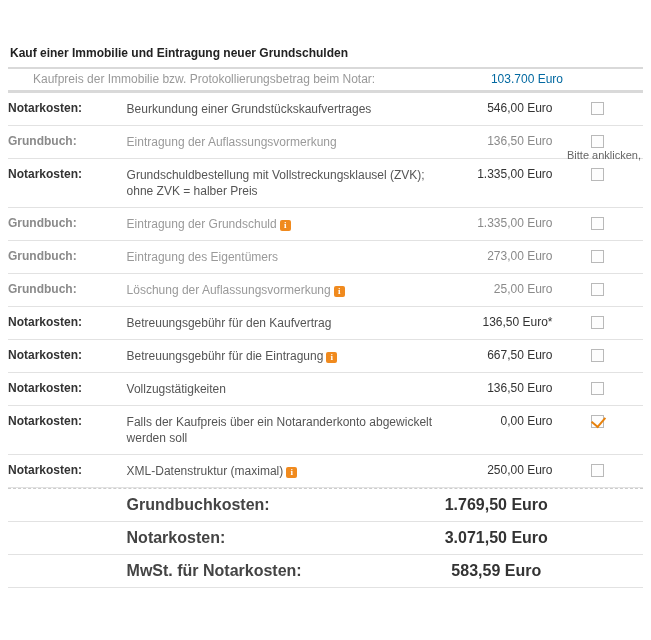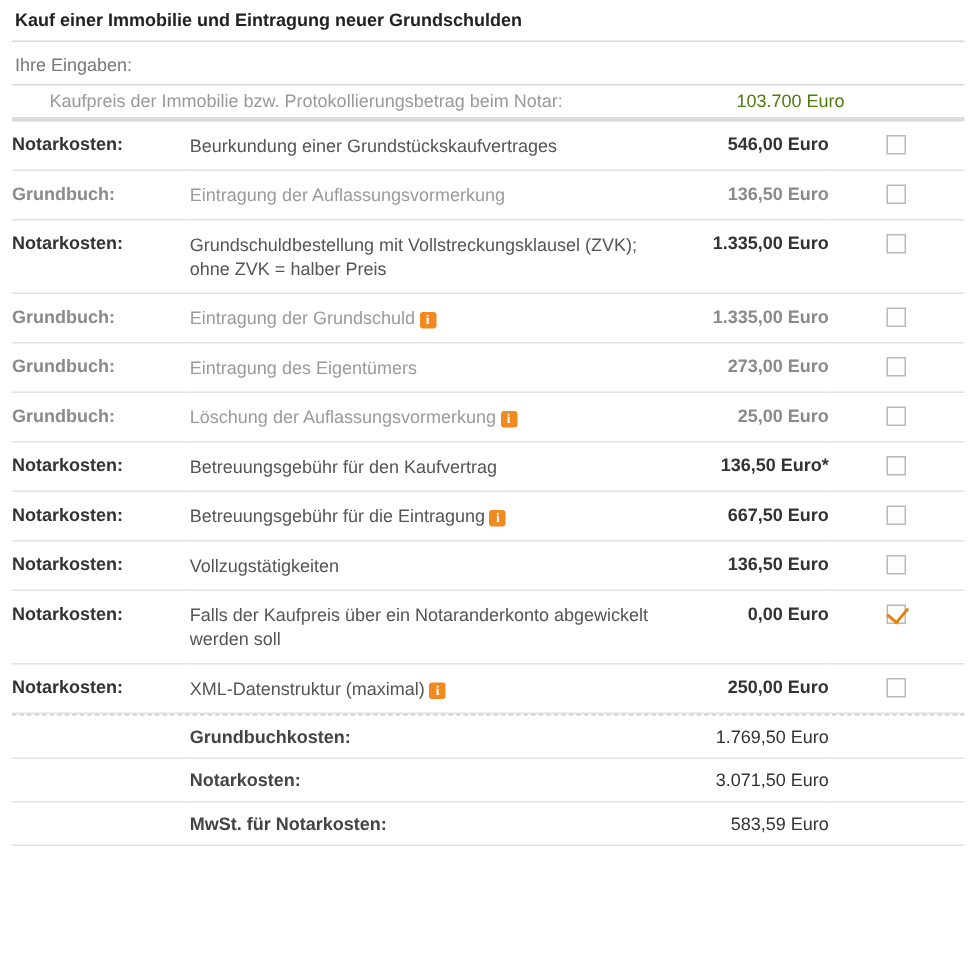--- a/index.html
+++ b/index.html
@@ -20,20 +20,21 @@
     width: 651px;
     height: 640px;
     box-sizing: border-box;
     padding: 0 8px;
   }
   .title {
     font-size: 12px;
     font-weight: bold;
     color: #222222;
     padding: 6px 0 7px 2px;
+    margin-top: 40px;
   }
   .hr {
     height: 1px;
     background: #d9d9d9;
     border: 0;
     margin: 0;
   }
   .hr-dashed {
     height: 0;
     border: 0;
@@ -52,21 +53,21 @@
     align-items: flex-start;
     padding: 3px 0 4px 2px;
     margin-left: 23px;
   }
   .recap-label {
     color: #999999;
     flex: 0 0 430px;
     font-size: 12px;
   }
   .recap-value {
-    color: #4d7c0f;
+    color: #0369a1;
     text-align: right;
     flex: 0 0 100px;
     font-size: 12px;
   }
 
   
   .check-header {
     position: absolute;
     right: 10px;
     top: 108px;
@@ -108,21 +109,21 @@
     width: 312px;
     color: #555555;
     line-height: 16px;
   }
   td.c-desc.grey {
     color: #9a9a9a;
   }
   td.c-amount {
     width: 112px;
     text-align: right;
-    font-weight: bold;
+    font-weight: normal;
     color: #333333;
     white-space: nowrap;
   }
   td.c-amount.grey {
     color: #8a8a8a;
   }
   td.c-check {
     width: 90px;
     text-align: center;
   }
@@ -172,62 +173,62 @@
     font-size: 12px;
   }
   table.summen {
     width: 100%;
     border-collapse: collapse;
     table-layout: fixed;
   }
   table.summen td {
     padding: 7px 0 7px 0;
     border-bottom: 1px solid #e2e2e2;
-    font-size: 12px;
+    font-size: 16px;
     vertical-align: top;
   }
   td.s-pad {
     width: 118px;
   }
   td.s-label {
     width: 312px;
     font-weight: bold;
     color: #444444;
   }
   td.s-value {
     width: 112px;
-    text-align: right;
-    font-weight: normal;
+    text-align: center;
+    font-weight: bold;
     color: #333333;
     white-space: nowrap;
   }
   td.s-rest {
     width: 90px;
   }
 </style>
 </head>
 <body>
 
 <div class="page">
 
   <div class="title">Kauf einer Immobilie und Eintragung neuer Grundschulden</div>
   <div class="hr"></div>
 
-  <div class="section-label">Ihre Eingaben:</div>
   <div class="hr"></div>
 
   <div class="recap-row">
     <div class="recap-label">Kaufpreis der Immobilie bzw. Protokollierungsbetrag beim Notar:</div>
     <div class="recap-value">103.700 Euro</div>
   </div>
   <div class="hr"></div>
 
   <div class="hr"></div>
 
   <div class="check-header">
+    <div>Bitte anklicken,</div>
   </div>
 
   <div class="hr"></div>
 
   <table class="costs">
     <tbody>
       <tr>
         <td class="c-kind">Notarkosten:</td>
         <td class="c-desc"><span>Beurkundung einer Grundstückskaufvertrages</span></td>
         <td class="c-amount">546,00 Euro</td>

